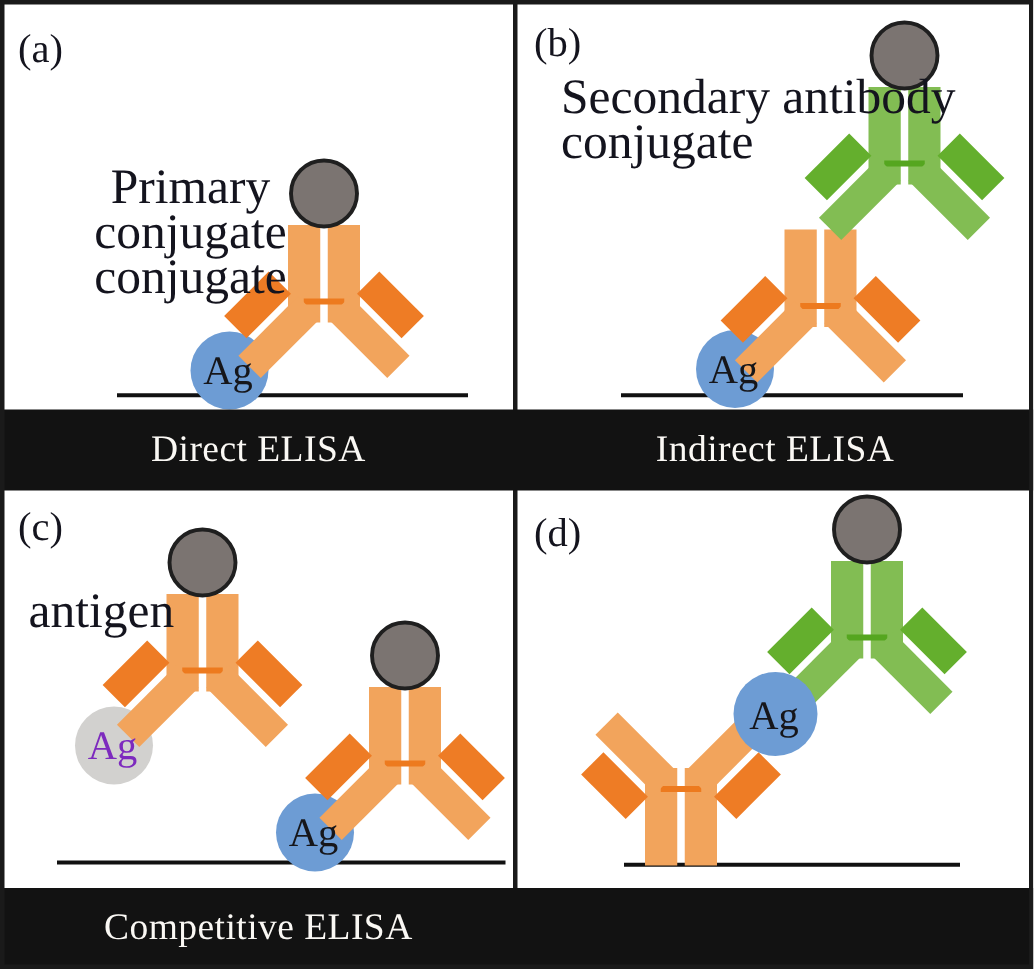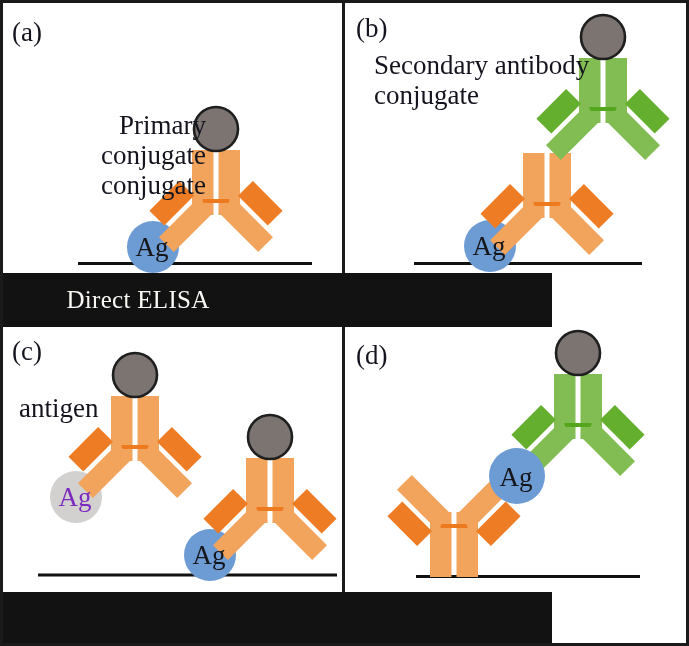--- a/index.html
+++ b/index.html
@@ -10,24 +10,24 @@
   #diagram{position:absolute;left:0;top:0;}
   .surface{stroke:var(--surface-line);stroke-width:2.8;}
   .ab-orange{--abl:var(--orange-light);--abd:var(--orange-dark);--abh:var(--orange-hinge);}
   .ab-green{--abl:var(--green-light);--abd:var(--green-dark);--abh:var(--green-hinge);}
   .ag-label{
     font-family:"Liberation Serif","DejaVu Serif",serif;font-size:27px;
     fill:var(--ag-text-dark);text-anchor:middle;
   }
   .ag-label.purple{fill:var(--ag-text-purple);}
   .tag{position:absolute;font-size:27px;color:var(--text);white-space:nowrap;}
-  .note{position:absolute;font-size:27px;line-height:30px;color:var(--text);white-space:nowrap;}
-  .note.centered{text-align:right;}
+  .note{position:absolute;font-size:33px;line-height:30px;color:var(--text);white-space:nowrap;}
+  .note.centered{text-align:center;}
   .banner{
-    position:absolute;left:0;width:552px;height:54px;background:var(--banner-bg);
+    position:absolute;left:0;width:689px;height:54px;background:var(--banner-bg);
     display:flex;
   }
   .banner .half{
     width:50%;display:flex;align-items:center;justify-content:center;
     color:var(--banner-text);font-size:25px;letter-spacing:0.3px;
   }
   #divider{position:absolute;top:0;width:3px;height:646px;background:var(--frame);}
   #frame{position:absolute;inset:0;border:3px solid var(--frame);pointer-events:none;}
 </style>
 </head>
@@ -111,18 +111,20 @@
     <div>conjugate</div>
   </div>
   <div class="note" style="left:19px;top:393px">
     <div>antigen</div>
   </div>
 
   <div id="divider" style="left:342px"></div>
 
   <div class="banner" style="top:273px">
     <div class="half">Direct ELISA</div>
+    <div class="half">Indirect ELISA</div>
   </div>
   <div class="banner" style="top:592px">
+    <div class="half">Competitive ELISA</div>
   </div>
 
   <div id="frame"></div>
 </div>
 
 </body></html>

